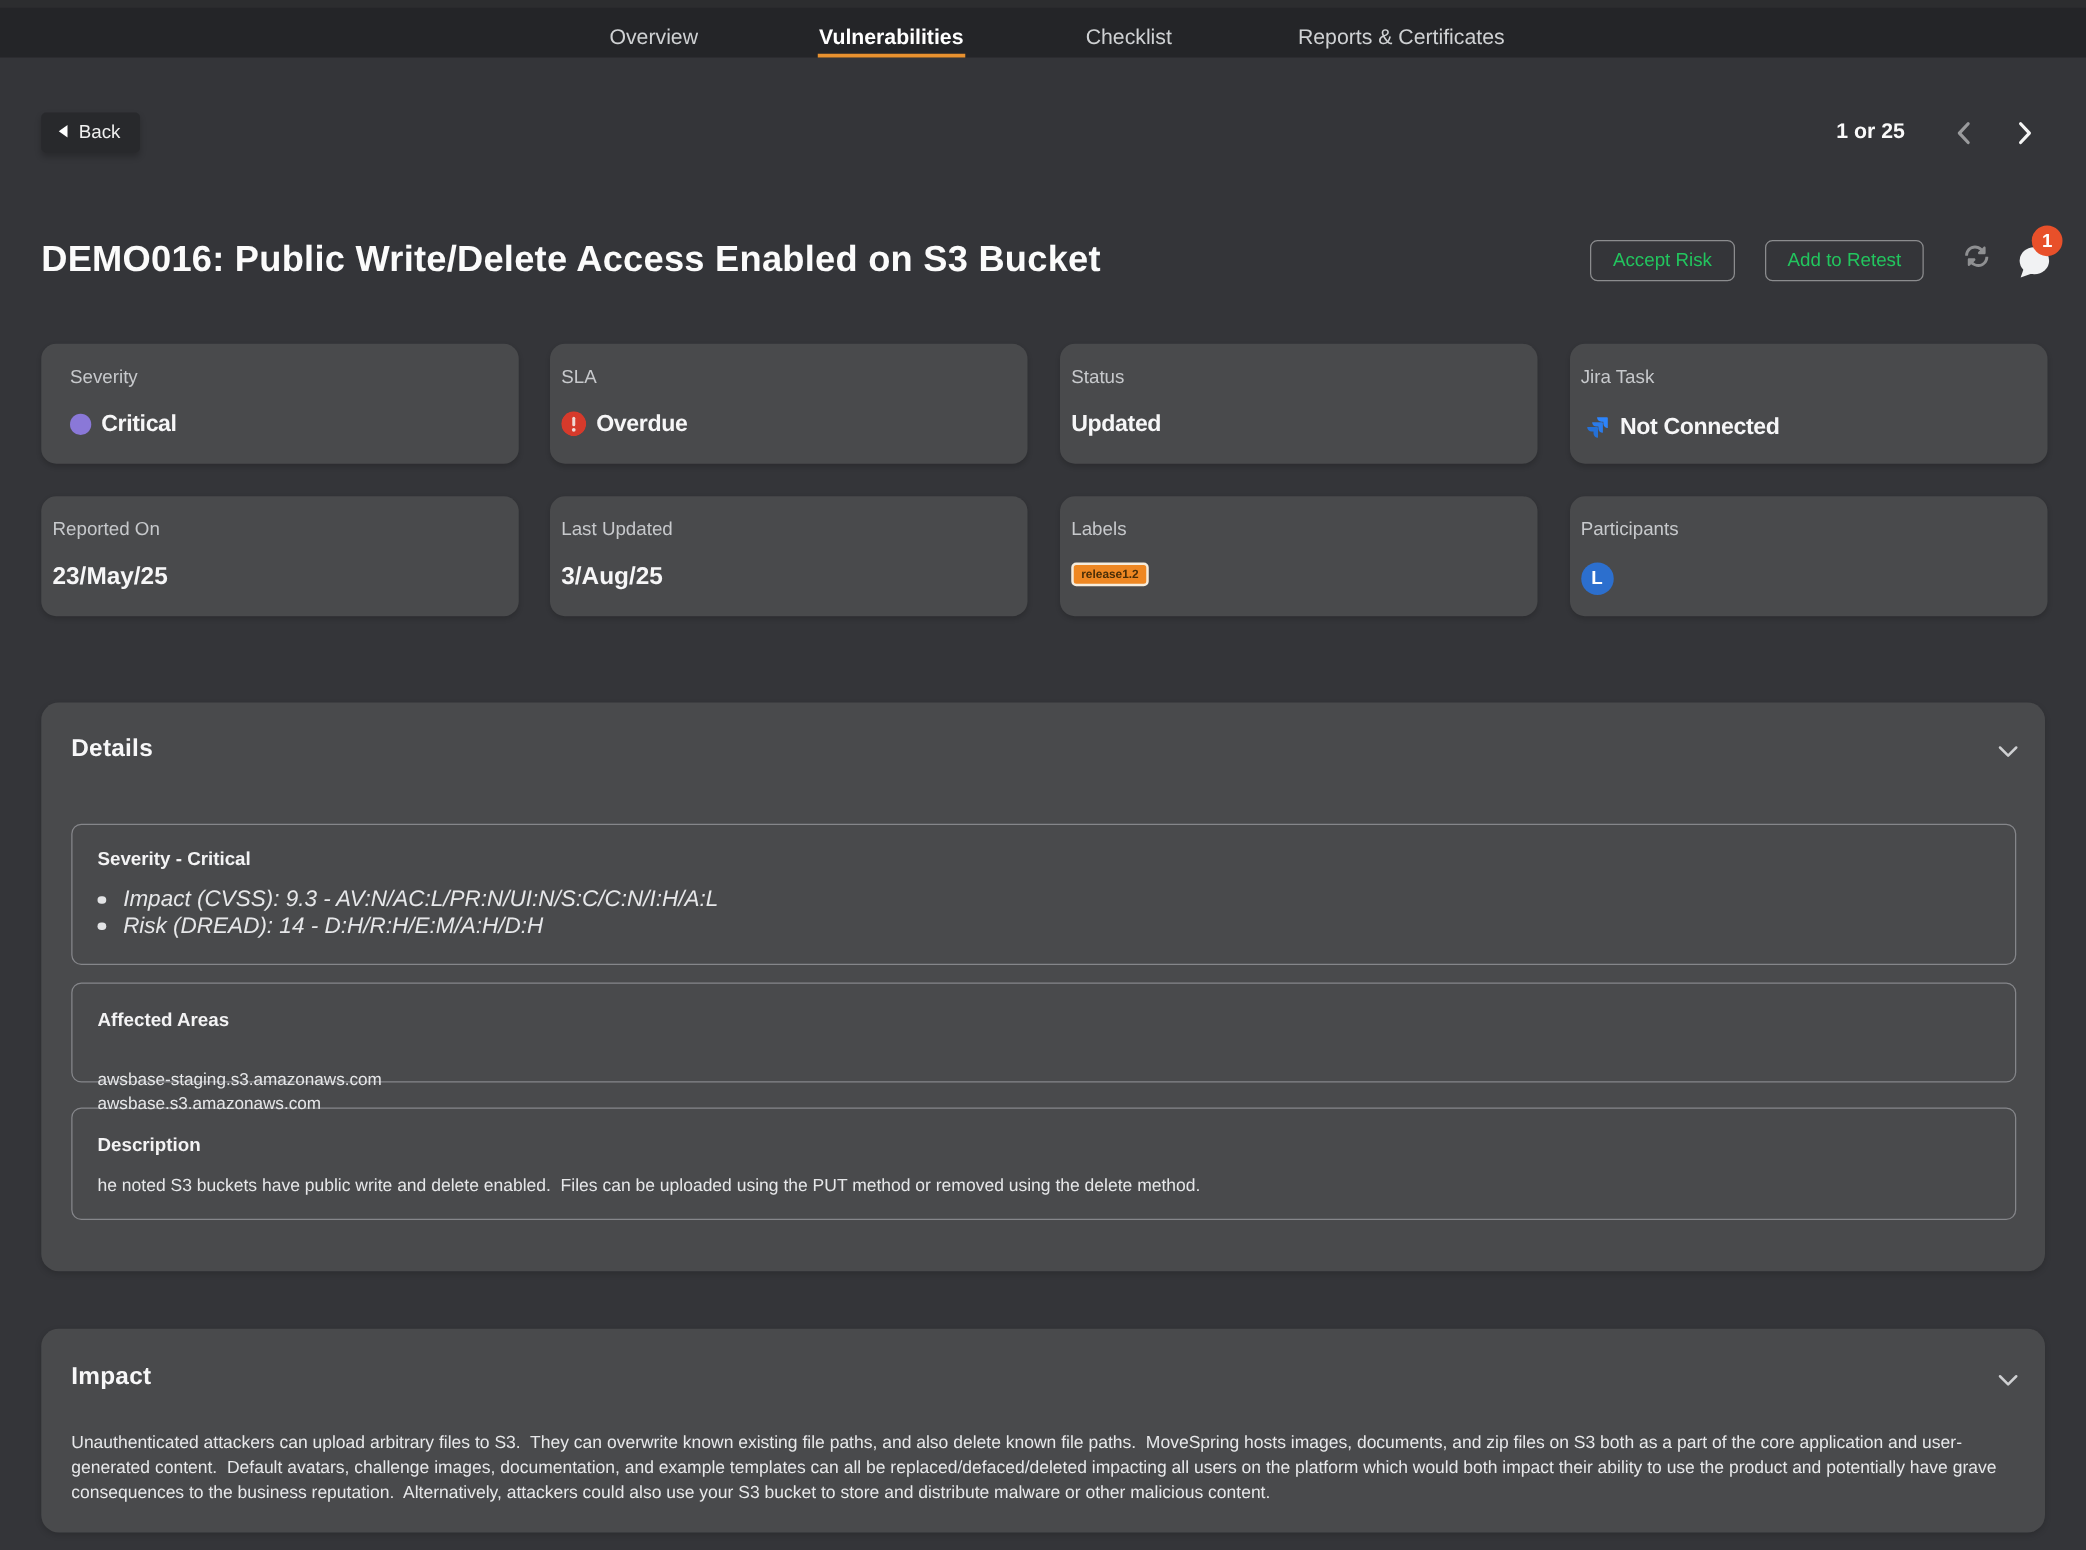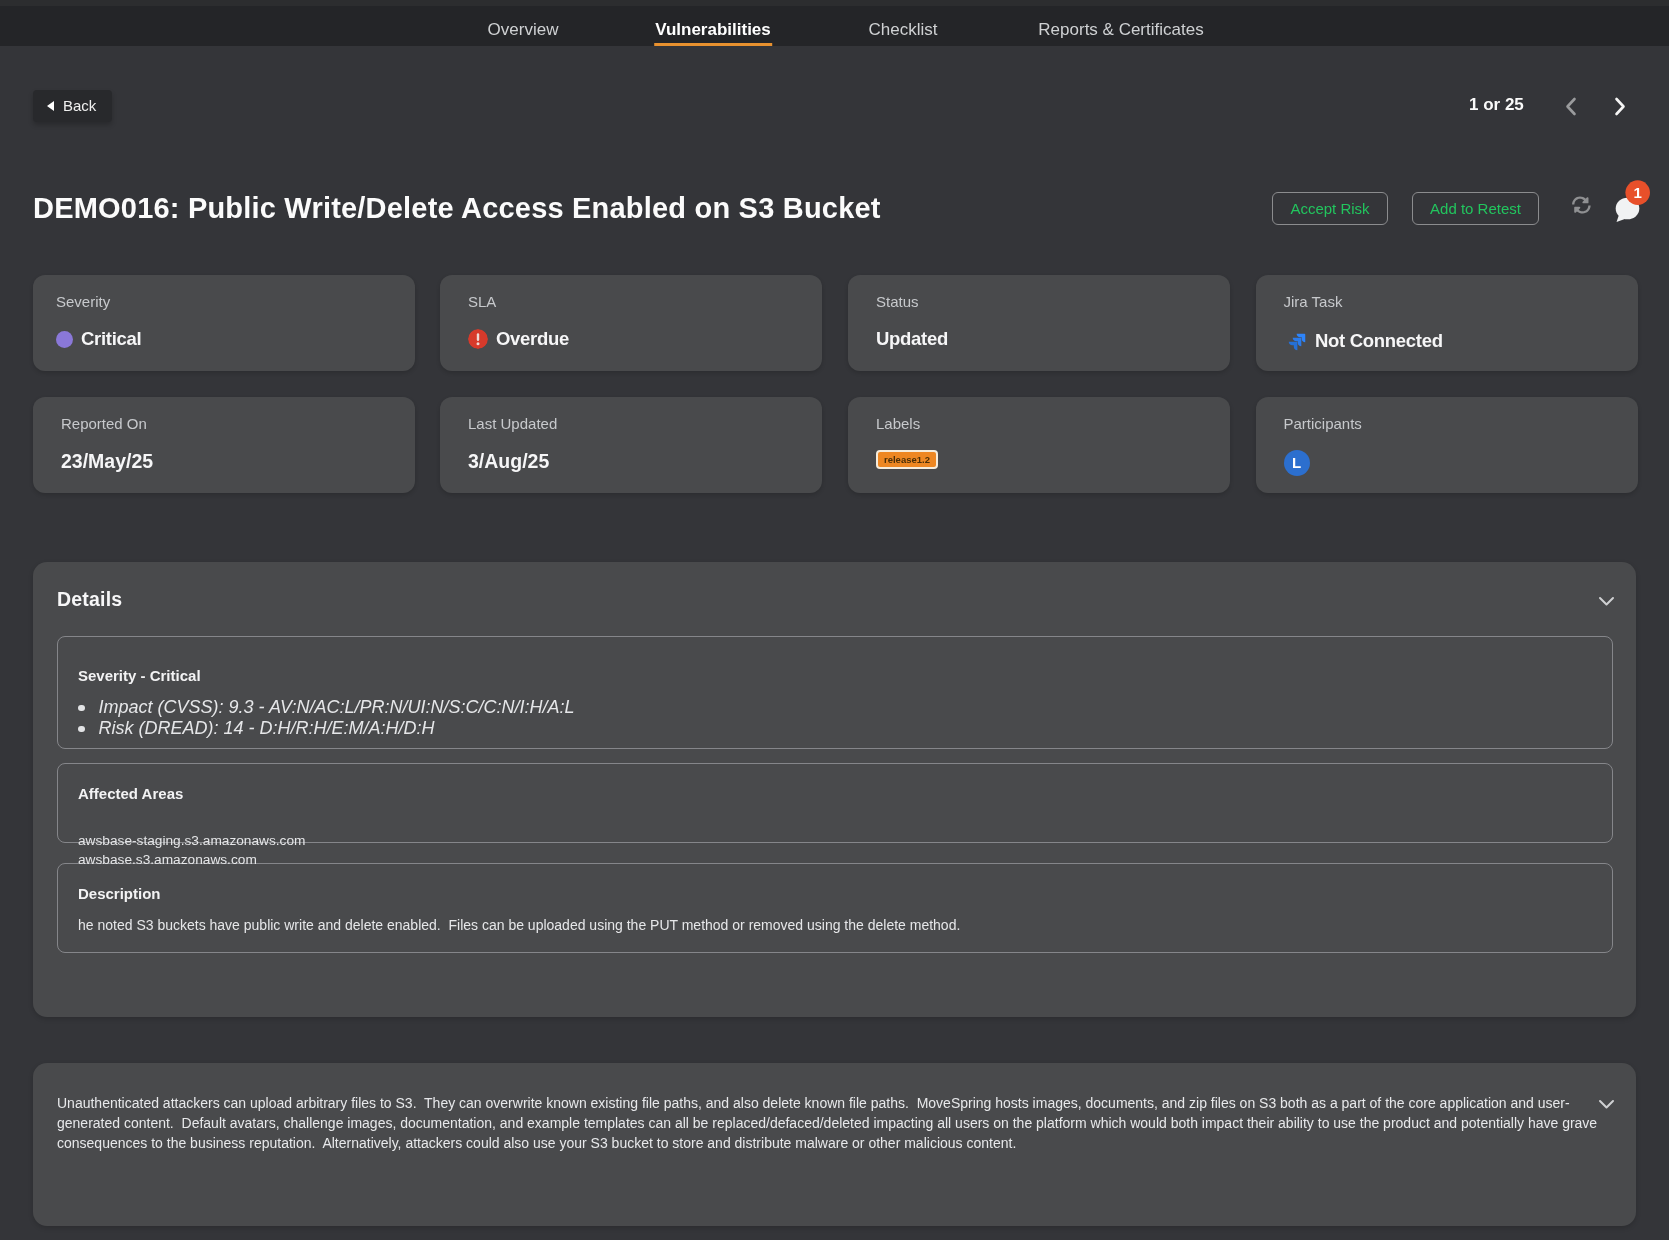--- a/index.html
+++ b/index.html
@@ -15,21 +15,21 @@
   .backbtn .tri { display:inline-block; margin-left:14px; margin-right:9px; width:0; height:0; border-top:5px solid transparent; border-bottom:5px solid transparent; border-right:7px solid #ffffff; vertical-align:middle; margin-top:-3px; }
 
   .pager { position:absolute; top:95px; left:1469px; font-size:17px; font-weight:bold; color:#fafafa; }
 
   h1.title { position:absolute; left:33px; top:192px; font-size:29px; font-weight:bold; color:#fbfbfb; letter-spacing:0.2px; }
 
   .btn { position:absolute; top:192px; height:33px; border:1px solid #8b8c8e; border-radius:6px; color:#22c55e; font-size:15px; text-align:center; }
   .btn-accept { left:1272px; width:116px; line-height:31px; }
   .btn-retest { left:1412px; width:127px; line-height:31px; }
 
-  .card { position:absolute; width:382px; height:96px; background:#494a4c; border-radius:12px; padding:18px 28px; box-shadow:0 2px 4px rgba(0,0,0,0.16); }
+  .card { position:absolute; width:382px; height:96px; background:#494a4c; border-radius:12px; padding:18px 9px; box-shadow:0 2px 4px rgba(0,0,0,0.16); }
   .card.p23 { padding-left:23px; }
   .card .lbl { font-size:15px; color:#c7c9cc; line-height:17px; }
   .card .val { margin-top:18px; font-size:18.5px; font-weight:bold; color:#f6f6f7; letter-spacing:-0.3px; line-height:22px; display:flex; align-items:center; }
   .dot { width:17px; height:17px; border-radius:50%; display:inline-block; margin-right:8px; flex:none; }
   .tag { display:inline-block; background:#ee8722; border:2px solid #f6ecdc; border-radius:4px; color:#4a2e07; font-size:9.5px; font-weight:bold; padding:2.5px 6px; letter-spacing:0; line-height:10px; }
   .avatar { width:26px; height:26px; border-radius:50%; background:#2c6fce; color:#fff; font-size:15px; font-weight:bold; text-align:center; line-height:26px; letter-spacing:0; }
 
   .section { position:absolute; left:33px; width:1603px; background:#494a4c; border-radius:14px; box-shadow:0 2px 5px rgba(0,0,0,0.16); }
   .section h2 { font-size:19.5px; font-weight:bold; color:#f7f7f8; letter-spacing:0.2px; }
   .ibox { border:1px solid #85868a; border-radius:8px; margin-left:24px; margin-right:23px; }
@@ -122,37 +122,38 @@
       <span class="avatar">L</span>
     </div>
   </div>
 
   <div class="section" style="top:562px; height:455px;">
     <h2 style="margin:26px 0 0 24px;">Details</h2>
     <svg class="chevdown" style="top:34px;" width="17" height="11" viewBox="0 0 17 11">
       <polyline points="2,2 8.5,8.5 15,2" fill="none" stroke="#cfd0d2" stroke-width="2" stroke-linecap="round" stroke-linejoin="round"></polyline>
     </svg>
 
-    <div class="ibox" style="margin-top:25px; height:113px; padding:30px 20px;">
+    <div class="ibox" style="margin-top:48px; height:113px; padding:19px 20px;">
       <h3>Severity - Critical</h3>
       <ul style="margin-top:13px; line-height:21px; font-size:18px; list-style:none;font-style:italic;" class="itext">
         <li>Impact (CVSS): 9.3 - AV:N/AC:L/PR:N/UI:N/S:C/C:N/I:H/A:L</li>
         <li>Risk (DREAD): 14 - D:H/R:H/E:M/A:H/D:H</li>
       </ul>
     </div>
 
     <div class="ibox" style="margin-top:14px; height:80px; padding:21px 20px;">
       <h3>Affected Areas</h3>
       <div class="itext" style="margin-top:29px; line-height:19px;">awsbase-staging.s3.amazonaws.com<br>awsbase.s3.amazonaws.com</div>
     </div>
 
     <div class="ibox" style="margin-top:20px; height:90px; padding:21px 20px;">
       <h3>Description</h3>
       <div class="itext" style="margin-top:15px; font-size:14px;">he noted S3 buckets have public write and delete enabled.&nbsp; Files can be uploaded using the PUT method or removed using the delete method.</div>
     </div>
   </div>
 
   <div class="section" style="top:1063px; height:163px;">
+    <h2 style="margin:27px 0 0 24px;">Impact</h2>
     <svg class="chevdown" style="top:36px;" width="17" height="11" viewBox="0 0 17 11">
       <polyline points="2,2 8.5,8.5 15,2" fill="none" stroke="#cfd0d2" stroke-width="2" stroke-linecap="round" stroke-linejoin="round"></polyline>
     </svg>
     <div style="margin:30px 24px 0 24px; font-size:14px; line-height:20px; color:#e7e8ea; white-space:nowrap;">Unauthenticated attackers can upload arbitrary files to S3.&nbsp; They can overwrite known existing file paths, and also delete known file paths.&nbsp; MoveSpring hosts images, documents, and zip files on S3 both as a part of the core application and user-<br>generated content.&nbsp; Default avatars, challenge images, documentation, and example templates can all be replaced/defaced/deleted impacting all users on the platform which would both impact their ability to use the product and potentially have grave<br>consequences to the business reputation.&nbsp; Alternatively, attackers could also use your S3 bucket to store and distribute malware or other malicious content.</div>
   </div>
 
 </body></html>

